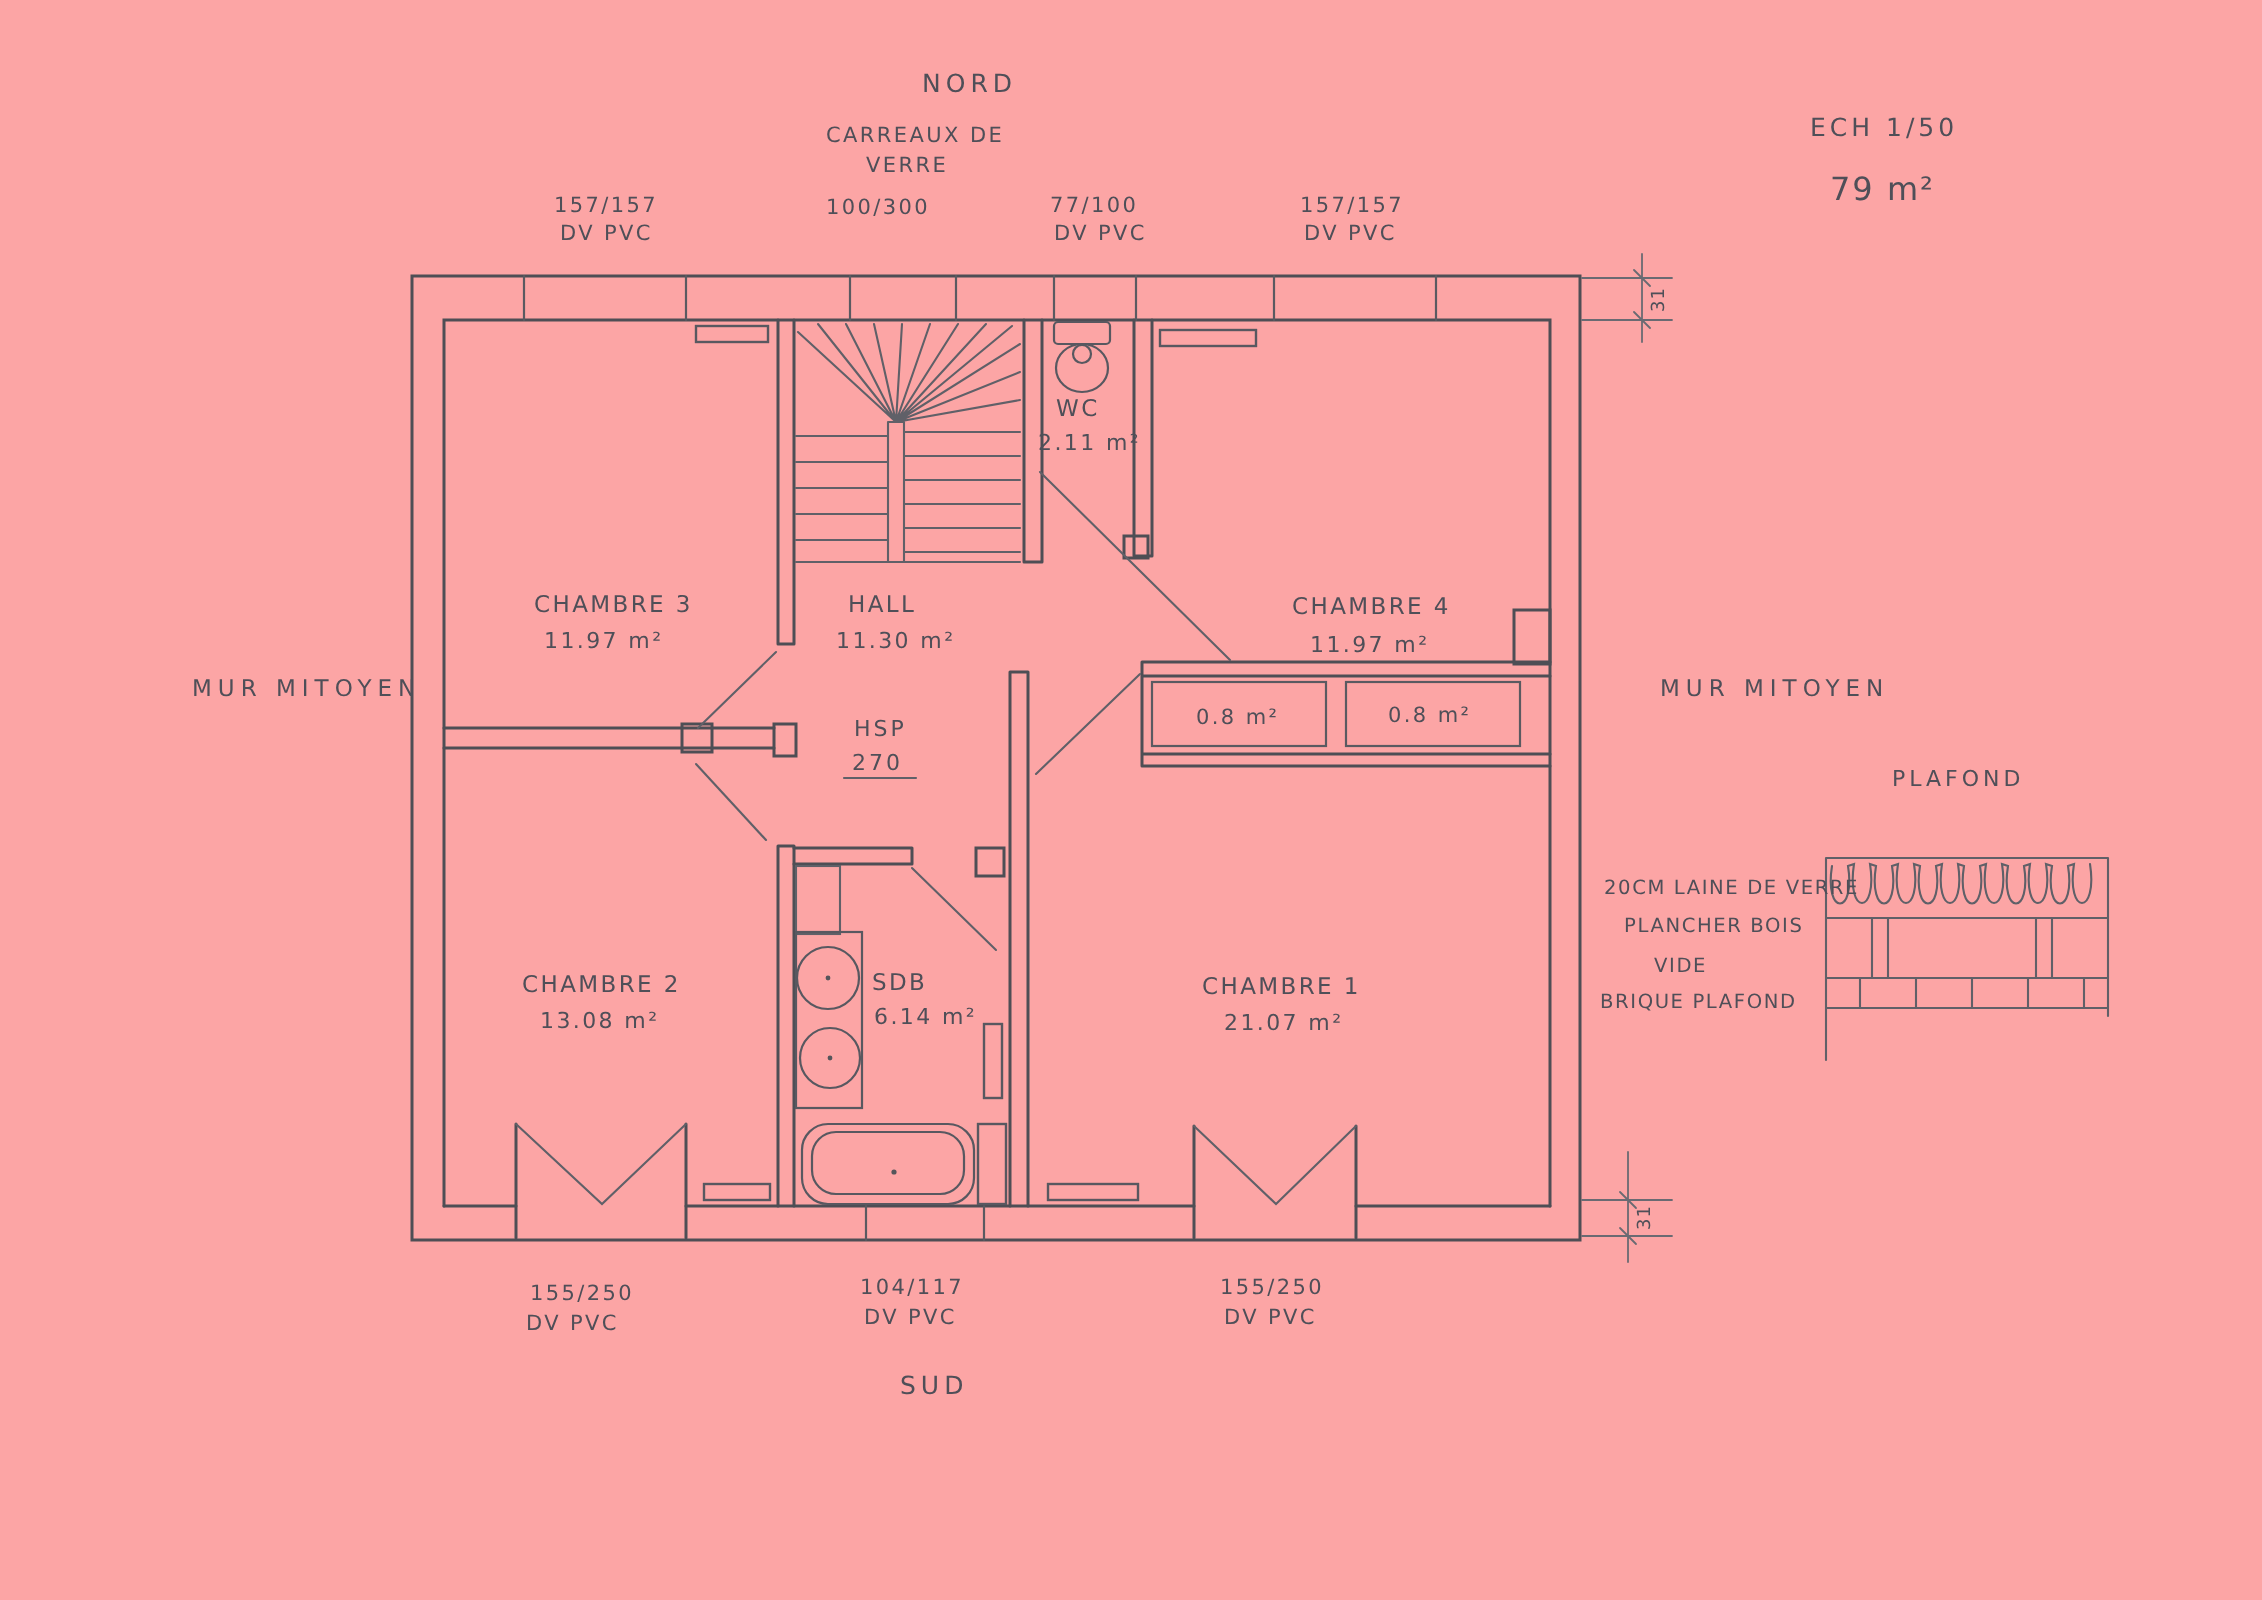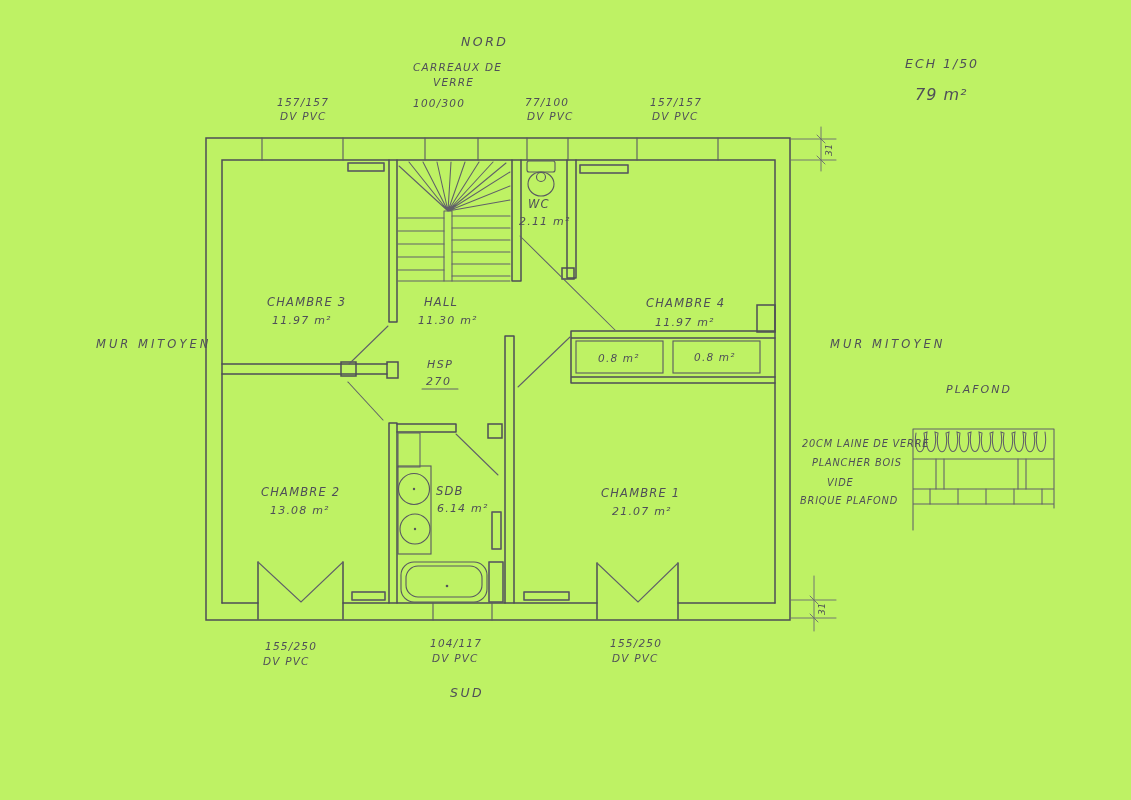--- a/index.html
+++ b/index.html
@@ -1,17 +1,17 @@
 <!DOCTYPE html>
 <html><head>
 <meta charset="utf-8">
 <style>
   html,body{margin:0;padding:0;background:#e8e8e6;}
-  #page{position:relative;width:1131px;height:800px;background:#bef264;overflow:hidden;
-        font-family:"DejaVu Sans",sans-serif;font-style:italic;}
+  #page{position:relative;width:1131px;height:800px;background:#fca5a5;overflow:hidden;
+        font-family:"DejaVu Sans",sans-serif;}
   svg{position:absolute;left:0;top:0;}
   
   .wall   {stroke:#4e4e55;stroke-width:1.5;fill:none;stroke-linecap:round;}
   .wallth {stroke:#5a5a61;stroke-width:1.1;fill:none;stroke-linecap:round;}
   .thin   {stroke:#606068;stroke-width:1.05;fill:none;stroke-linecap:round;}
   .fix    {stroke:#585860;stroke-width:1.1;fill:none;stroke-linecap:round;}
   .dim    {stroke:#6a6a72;stroke-width:0.9;fill:none;stroke-linecap:round;}
   text{fill:#4f4f58;letter-spacing:1.2px;}
   .t-room {font-size:11.5px;}
   .t-area {font-size:11px;}

